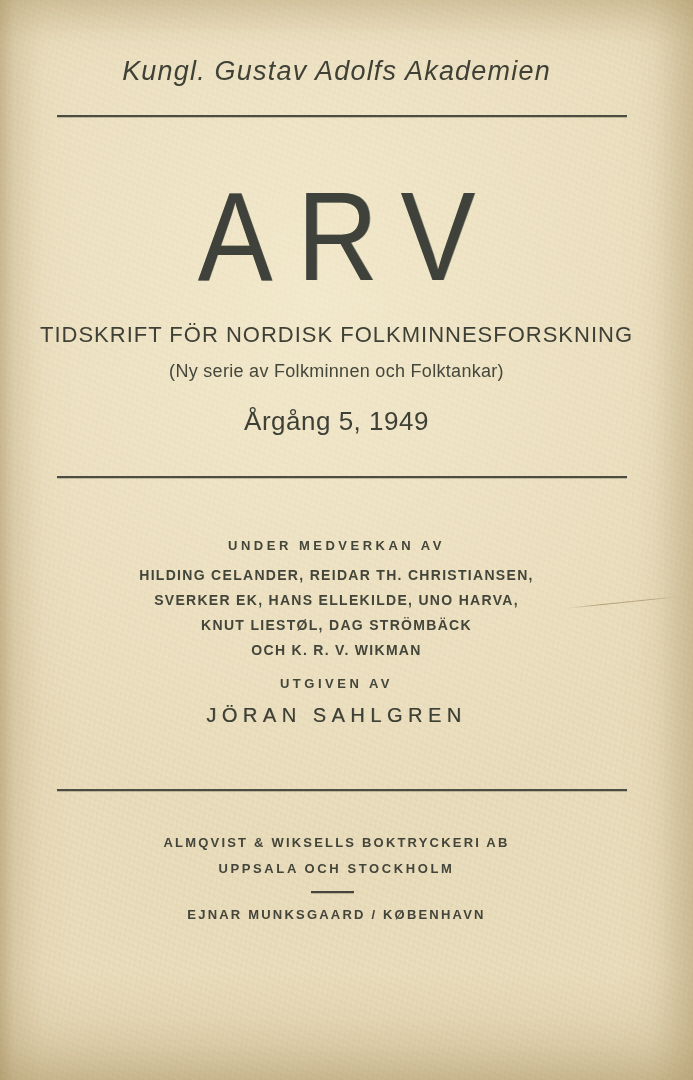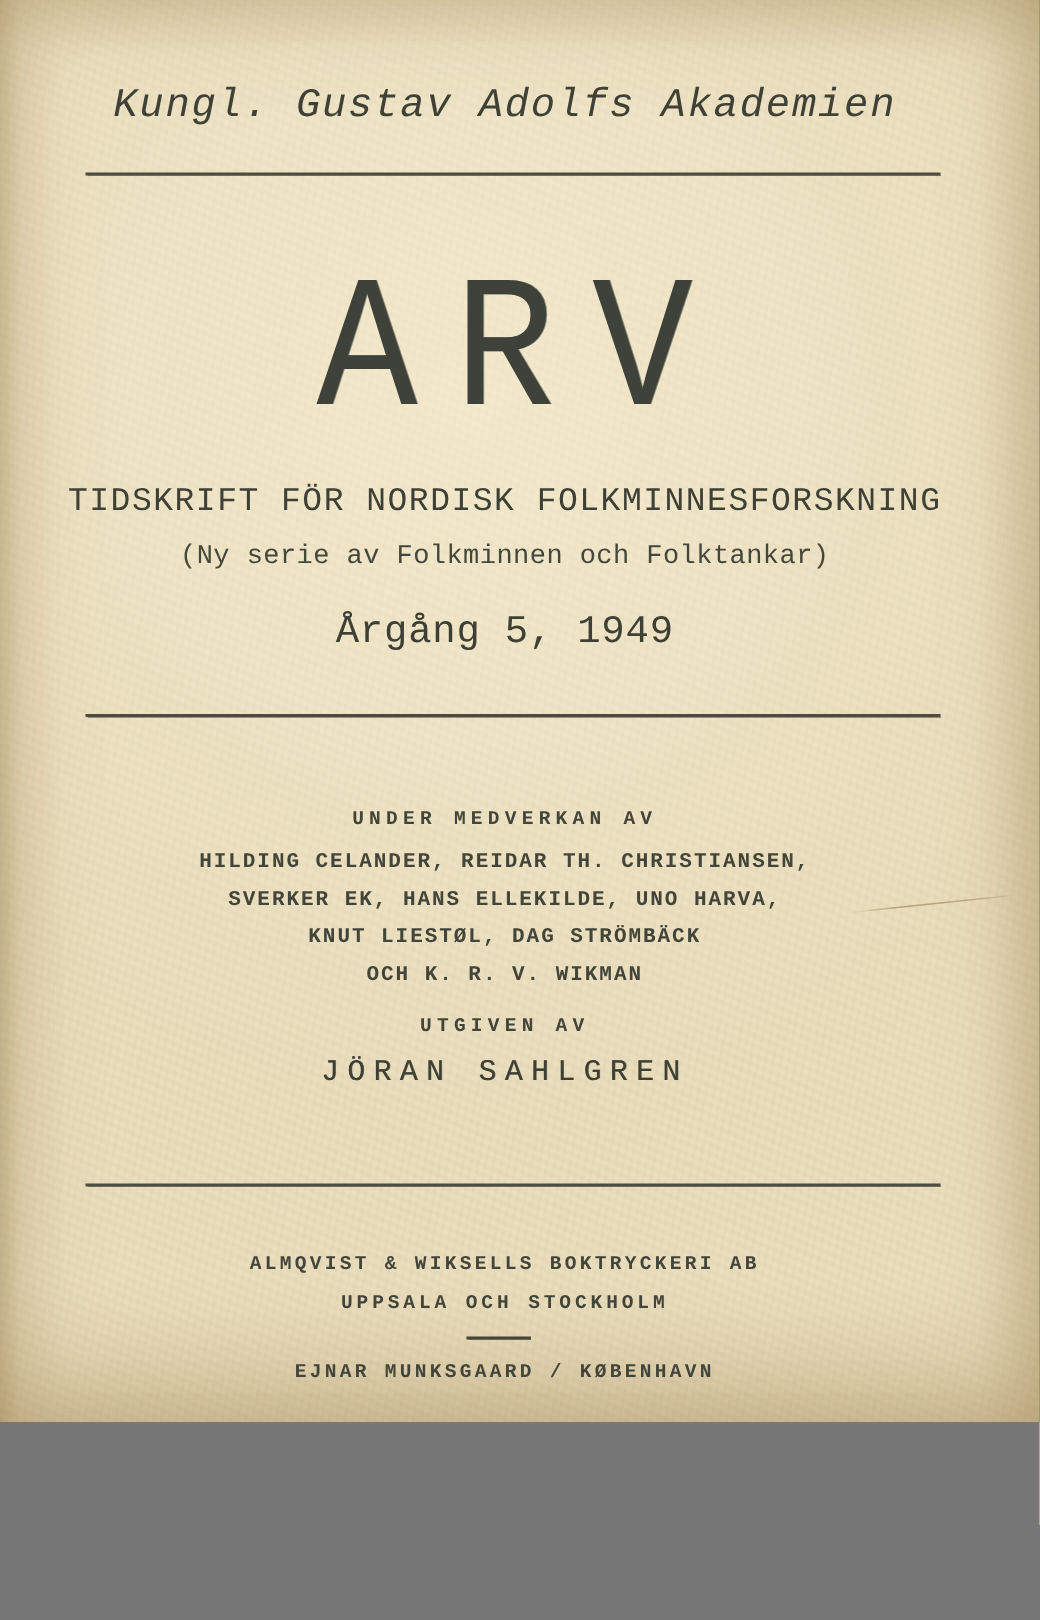--- a/index.html
+++ b/index.html
@@ -3,35 +3,35 @@
 <meta charset="utf-8">
 <style>
   html, body {
     margin: 0;
     padding: 0;
     background: #777;
   }
   #page {
     position: relative;
     width: 693px;
-    height: 948px;
+    height: 1080px;
     margin: 0 auto;
     overflow: hidden;
     background:
       radial-gradient(ellipse 120% 90% at 45% 28%, rgba(255,248,225,0.45) 0%, rgba(255,248,225,0) 55%),
       linear-gradient(to right, rgba(140,112,60,0.20) 0%, rgba(140,112,60,0.03) 2%, rgba(140,112,60,0) 6%, rgba(140,112,60,0) 94%, rgba(140,112,60,0.10) 100%),
       linear-gradient(to bottom, rgba(150,122,66,0.10) 0%, rgba(150,122,66,0) 4%, rgba(150,122,66,0) 90%, rgba(150,122,66,0.14) 100%),
       repeating-linear-gradient(23deg, rgba(120,92,40,0.018) 0 3px, rgba(255,250,230,0.02) 3px 6px),
       repeating-linear-gradient(101deg, rgba(110,85,38,0.015) 0 2px, rgba(255,250,235,0.02) 2px 5px),
       #e9dcbb;
     box-shadow:
       inset 0 0 70px rgba(130,102,52,0.22),
       inset -8px -14px 50px rgba(130,102,52,0.12),
       inset 6px 4px 40px rgba(150,124,70,0.10);
-    font-family: Liberation Mono, monospace;
+    font-family: Liberation Sans, sans-serif;
     color: #43453a;
   }
   .centered {
     position: absolute;
     left: -10px;
     width: 693px;
     text-align: center;
     white-space: nowrap;
   }
   .rule {

